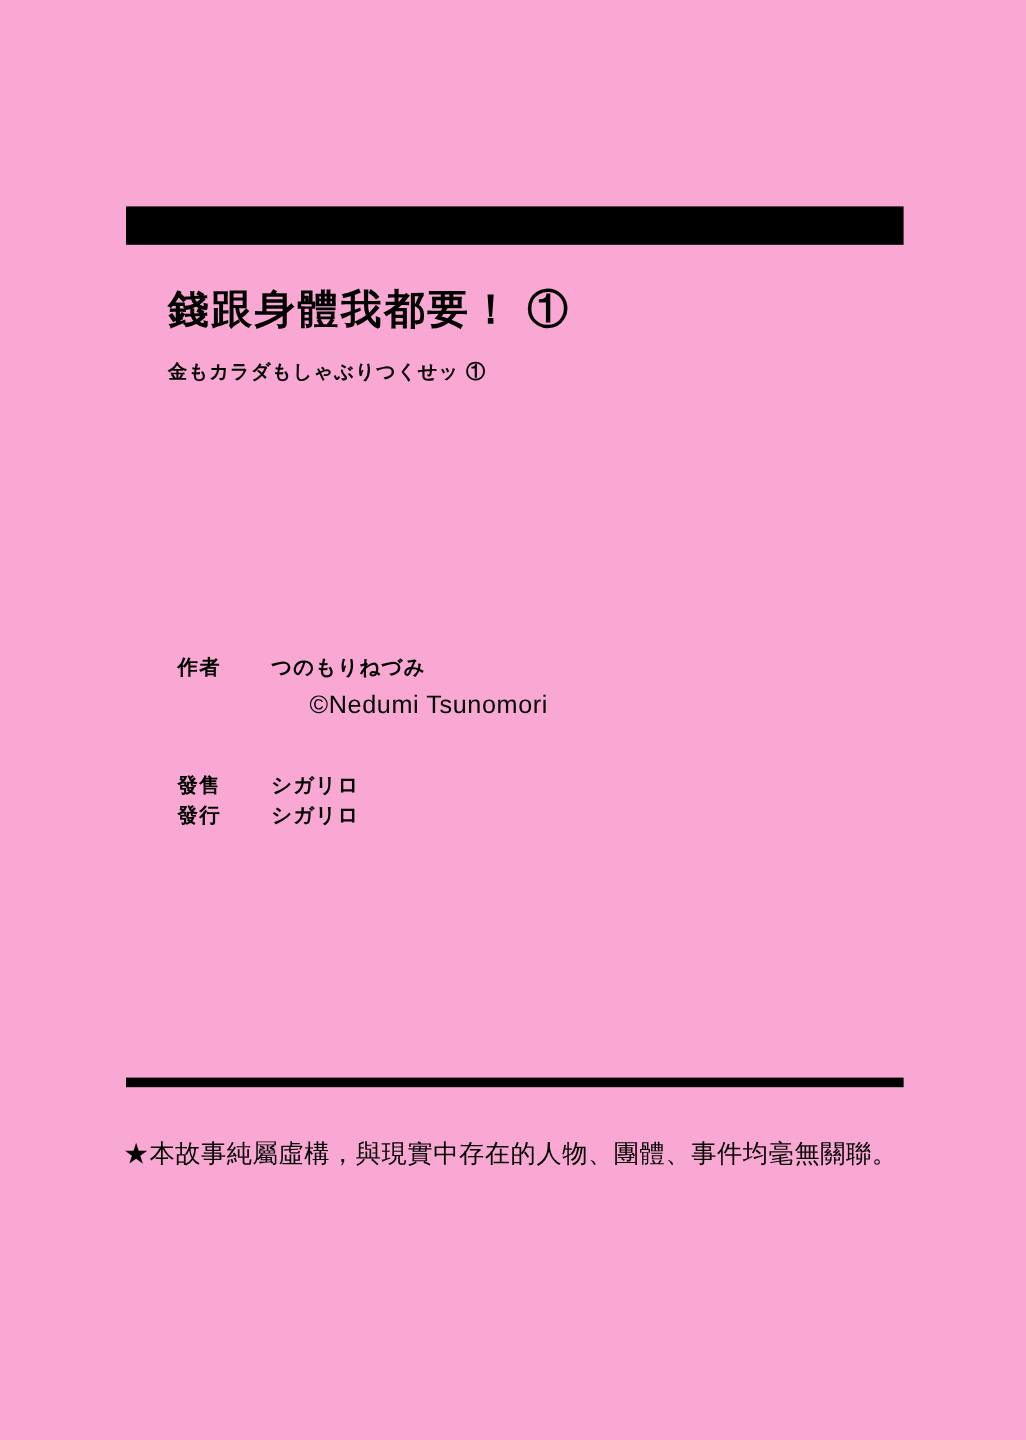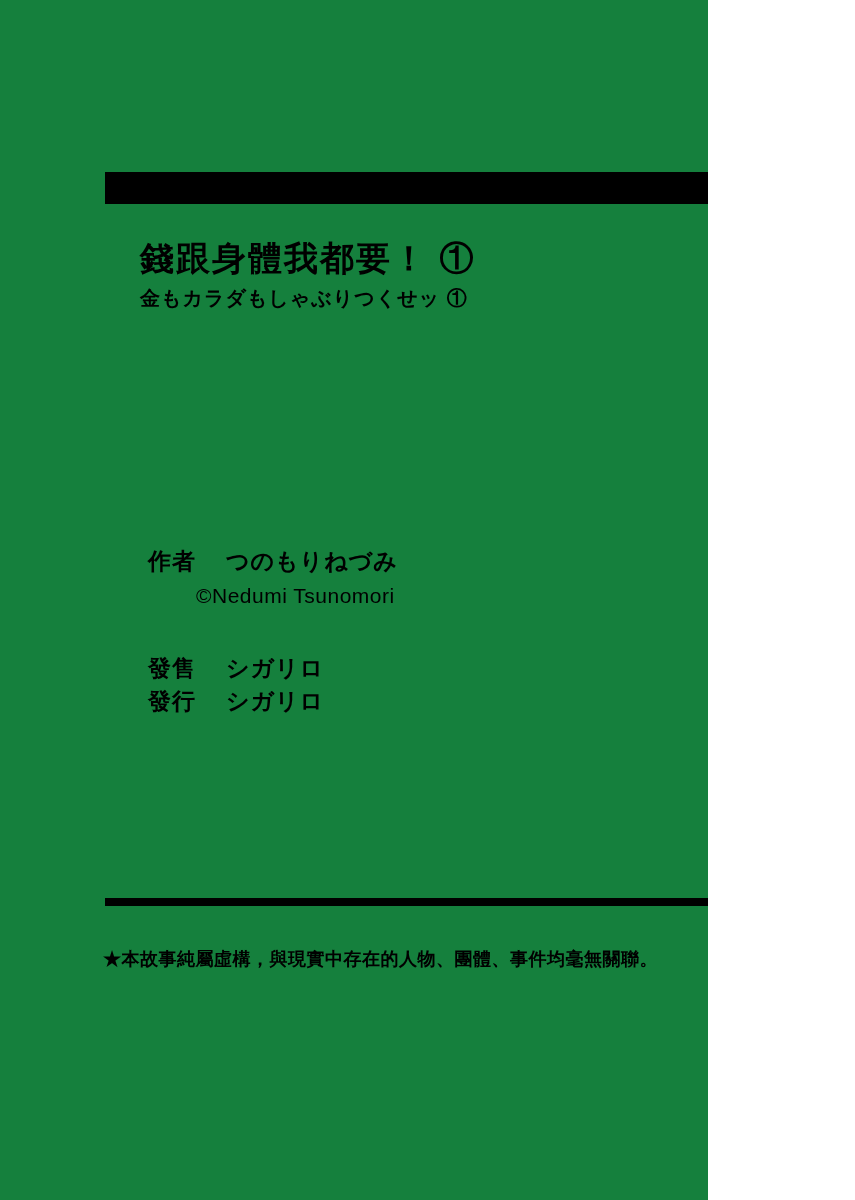--- a/index.html
+++ b/index.html
@@ -2,23 +2,23 @@
 <html><head>
 <meta charset="utf-8">
 <style>
   html, body {
     margin: 0;
     padding: 0;
     background: #ffffff;
   }
   .page {
     position: relative;
-    width: 708px;
+    width: 855px;
     height: 1200px;
-    background: #15803d;
+    background: #f9a8d4;
     font-family: "Liberation Sans", sans-serif;
     color: #000000;
     overflow: hidden;
   }
 
   
   .top-bar {
     position: absolute;
     left: 105px;
     top: 172px;
@@ -35,51 +35,51 @@
     width: 660px;
   }
   .title-main {
     font-size: 34px;
     font-weight: bold;
     letter-spacing: 2px;
     line-height: 1.2;
     white-space: nowrap;
   }
   .title-sub {
-    font-size: 20px;
+    font-size: 16px;
     font-weight: bold;
     letter-spacing: 1px;
     line-height: 1.3;
-    margin-top: 6px;
+    margin-top: 22px;
     white-space: nowrap;
   }
 
   
   .credits {
     position: absolute;
     left: 148px;
     top: 545px;
     width: 660px;
   }
   .credit-row {
-    font-size: 23px;
+    font-size: 17px;
     font-weight: bold;
     letter-spacing: 1px;
     line-height: 1.45;
     white-space: nowrap;
   }
   .credit-label {
     display: inline-block;
     min-width: 78px;
   }
   .credit-copyright {
     font-size: 21px;
     font-weight: normal;
     letter-spacing: 0.5px;
-    margin-left: 48px;
+    margin-left: 110px;
     margin-top: 2px;
     line-height: 1.5;
     white-space: nowrap;
   }
   .credits-gap {
     height: 40px;
   }
 
   
   .bottom-rule {
@@ -90,22 +90,22 @@
     height: 8px;
     background: #000000;
   }
 
   
   .disclaimer {
     position: absolute;
     left: 103px;
     top: 945px;
     width: 680px;
-    font-size: 18px;
-    font-weight: bold;
+    font-size: 21px;
+    font-weight: normal;
     line-height: 1.6;
     letter-spacing: 0.5px;
   }
   .disclaimer div {
     white-space: nowrap;
   }
 </style>
 </head>
 <body>
 

